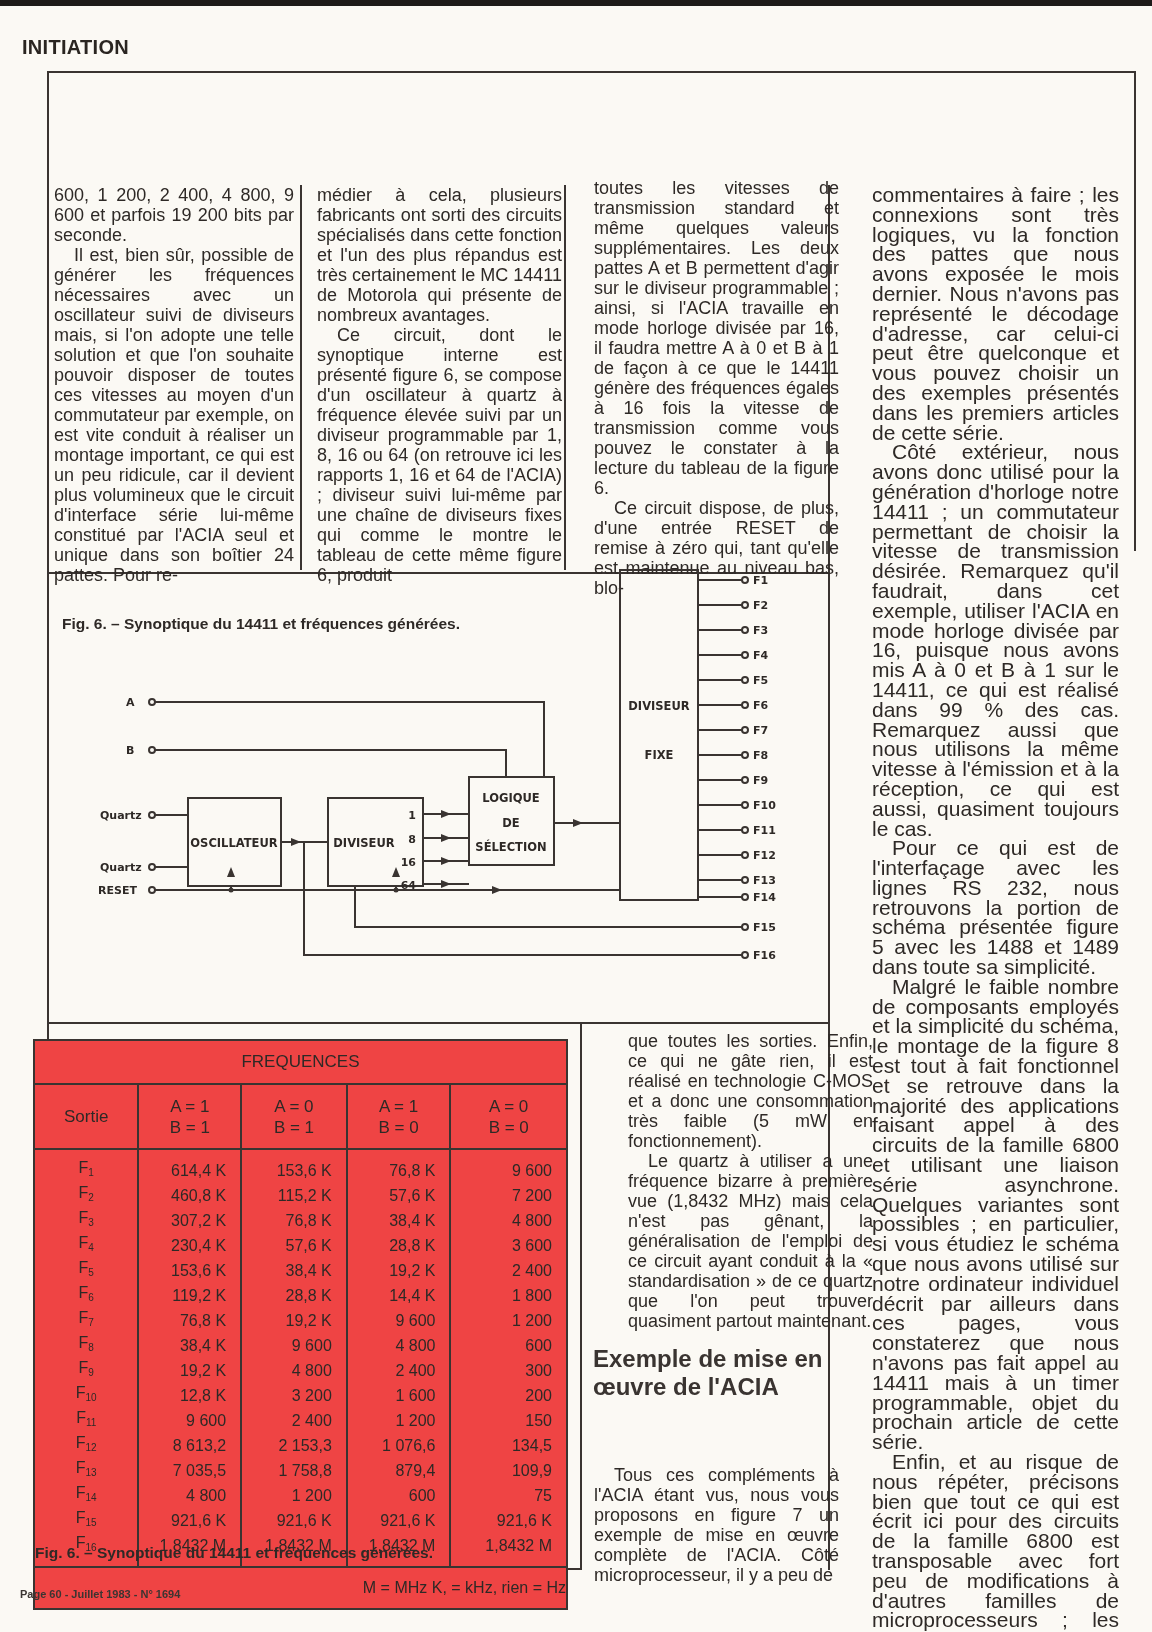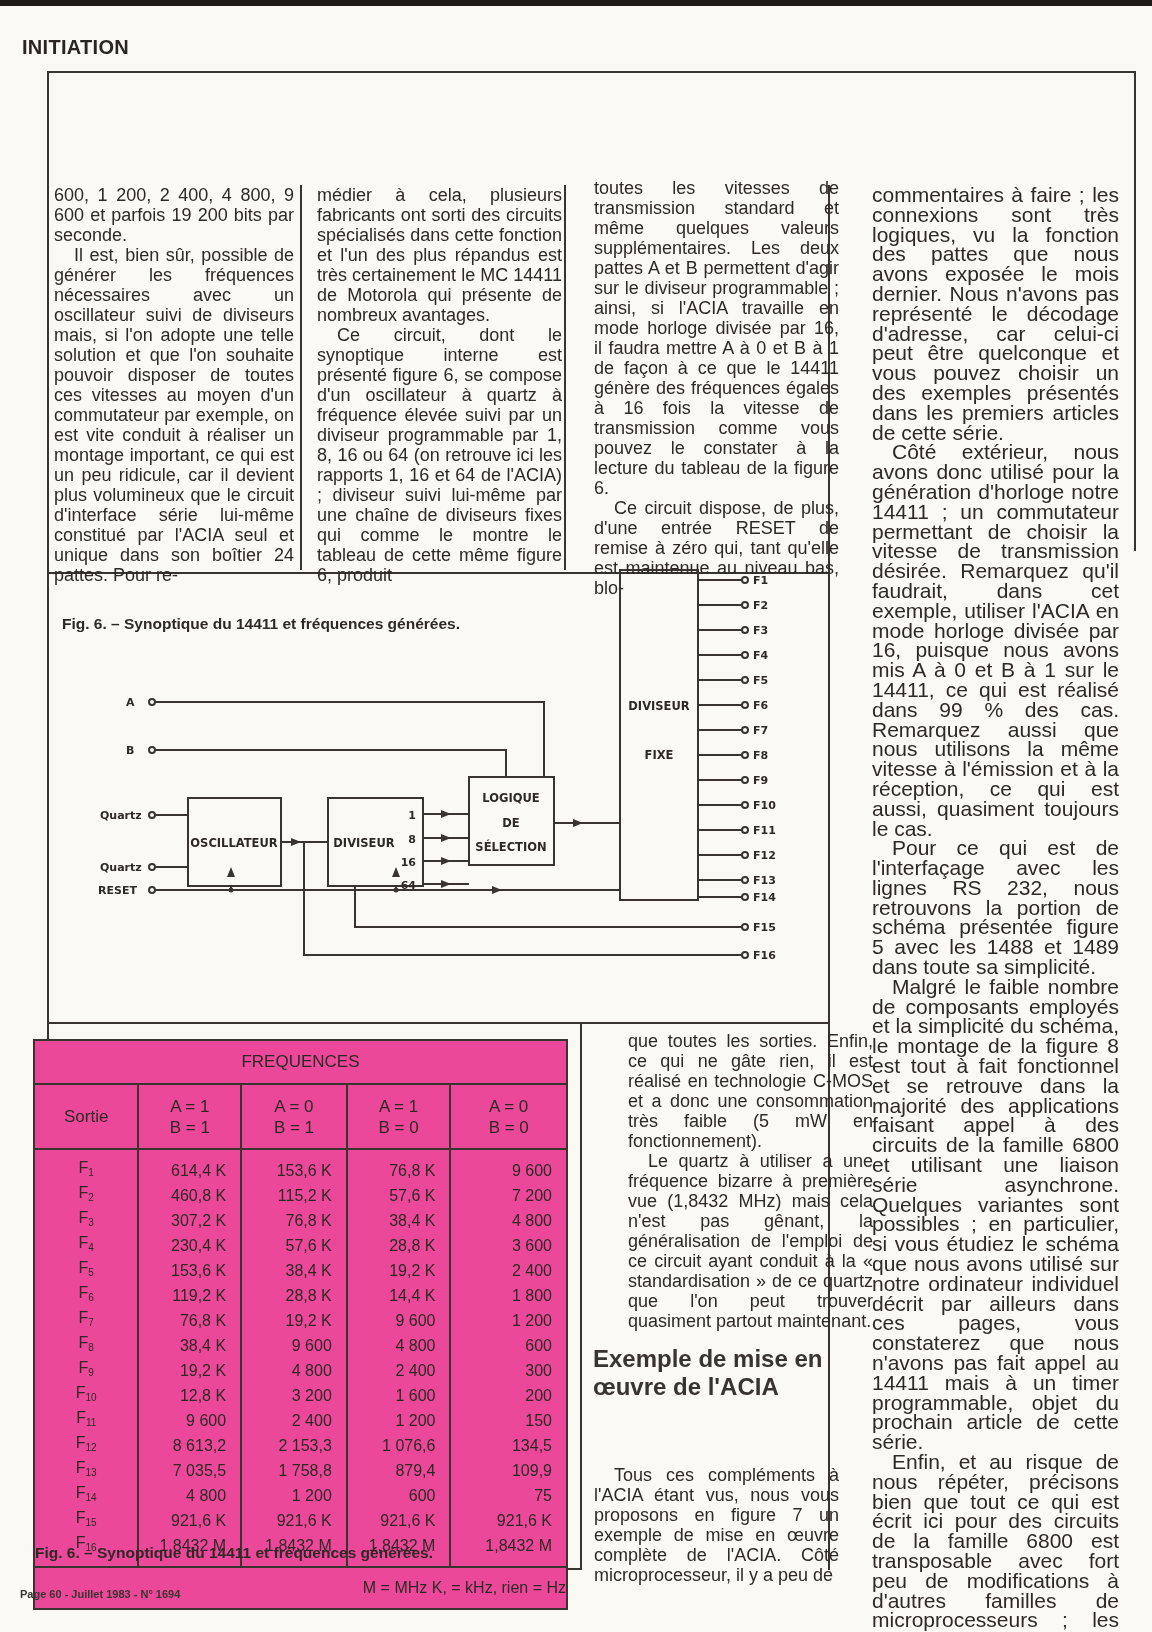--- a/index.html
+++ b/index.html
@@ -8,21 +8,21 @@
   .topbar { position: absolute; left: 0; top: 0; width: 1152px; height: 6px; background: #1e1b19; }
   .section-title { position: absolute; left: 22px; top: 36px; font-weight: bold; font-size: 20px; letter-spacing: 0.3px; color: #2a2521; }
   .frame-line { position: absolute; background: #3a3431; }
   .col { position: absolute; font-size: 18px; line-height: 20px; text-align: justify; color: #2e2926; }
   .col p { margin: 0; }
   .col p.indent { text-indent: 20px; }
   .caption { position: absolute; font-weight: bold; font-size: 15.5px; color: #2e2926; }
   .footer { position: absolute; left: 20px; top: 1588px; font-weight: bold; font-size: 11px; color: #3b3532; }
   .heading { position: absolute; left: 593px; top: 1345px; width: 250px; font-weight: bold; font-size: 24px; line-height: 28px; color: #3a3431; }
   
-  .ftable { position: absolute; left: 33px; top: 1039px; width: 535px; border: 2px solid #3a3431; border-collapse: collapse; font-size: 16px; color: #2e2926; background: #ec4899; }
+  .ftable { position: absolute; left: 33px; top: 1039px; width: 535px; border: 2px solid #3a3431; border-collapse: collapse; font-size: 16px; color: #2e2926; background: #ef4444; }
   .ftable td, .ftable th { border-left: 2px solid #3a3431; border-right: 2px solid #3a3431; font-weight: normal; }
   .ftable .hdr-top td { border-bottom: 2px solid #3a3431; height: 44px; text-align: center; font-size: 17px; }
   .ftable .hdr-cols td { border-bottom: 2px solid #3a3431; height: 65px; text-align: center; font-size: 17px; line-height: 21px; }
   .ftable .body-row td { height: 20px; line-height: 20px; padding: 0; }
   .ftable .body-row td.out { text-align: center; }
   .ftable .body-row td.val { text-align: right; padding-right: 14px; }
   .ftable .first td { padding-top: 8px; }
   .ftable .last td { padding-bottom: 8px; }
   .ftable .legend td { border-top: 2px solid #3a3431; height: 42px; text-align: right; }
   sub { font-size: 10px; vertical-align: -3px; }

